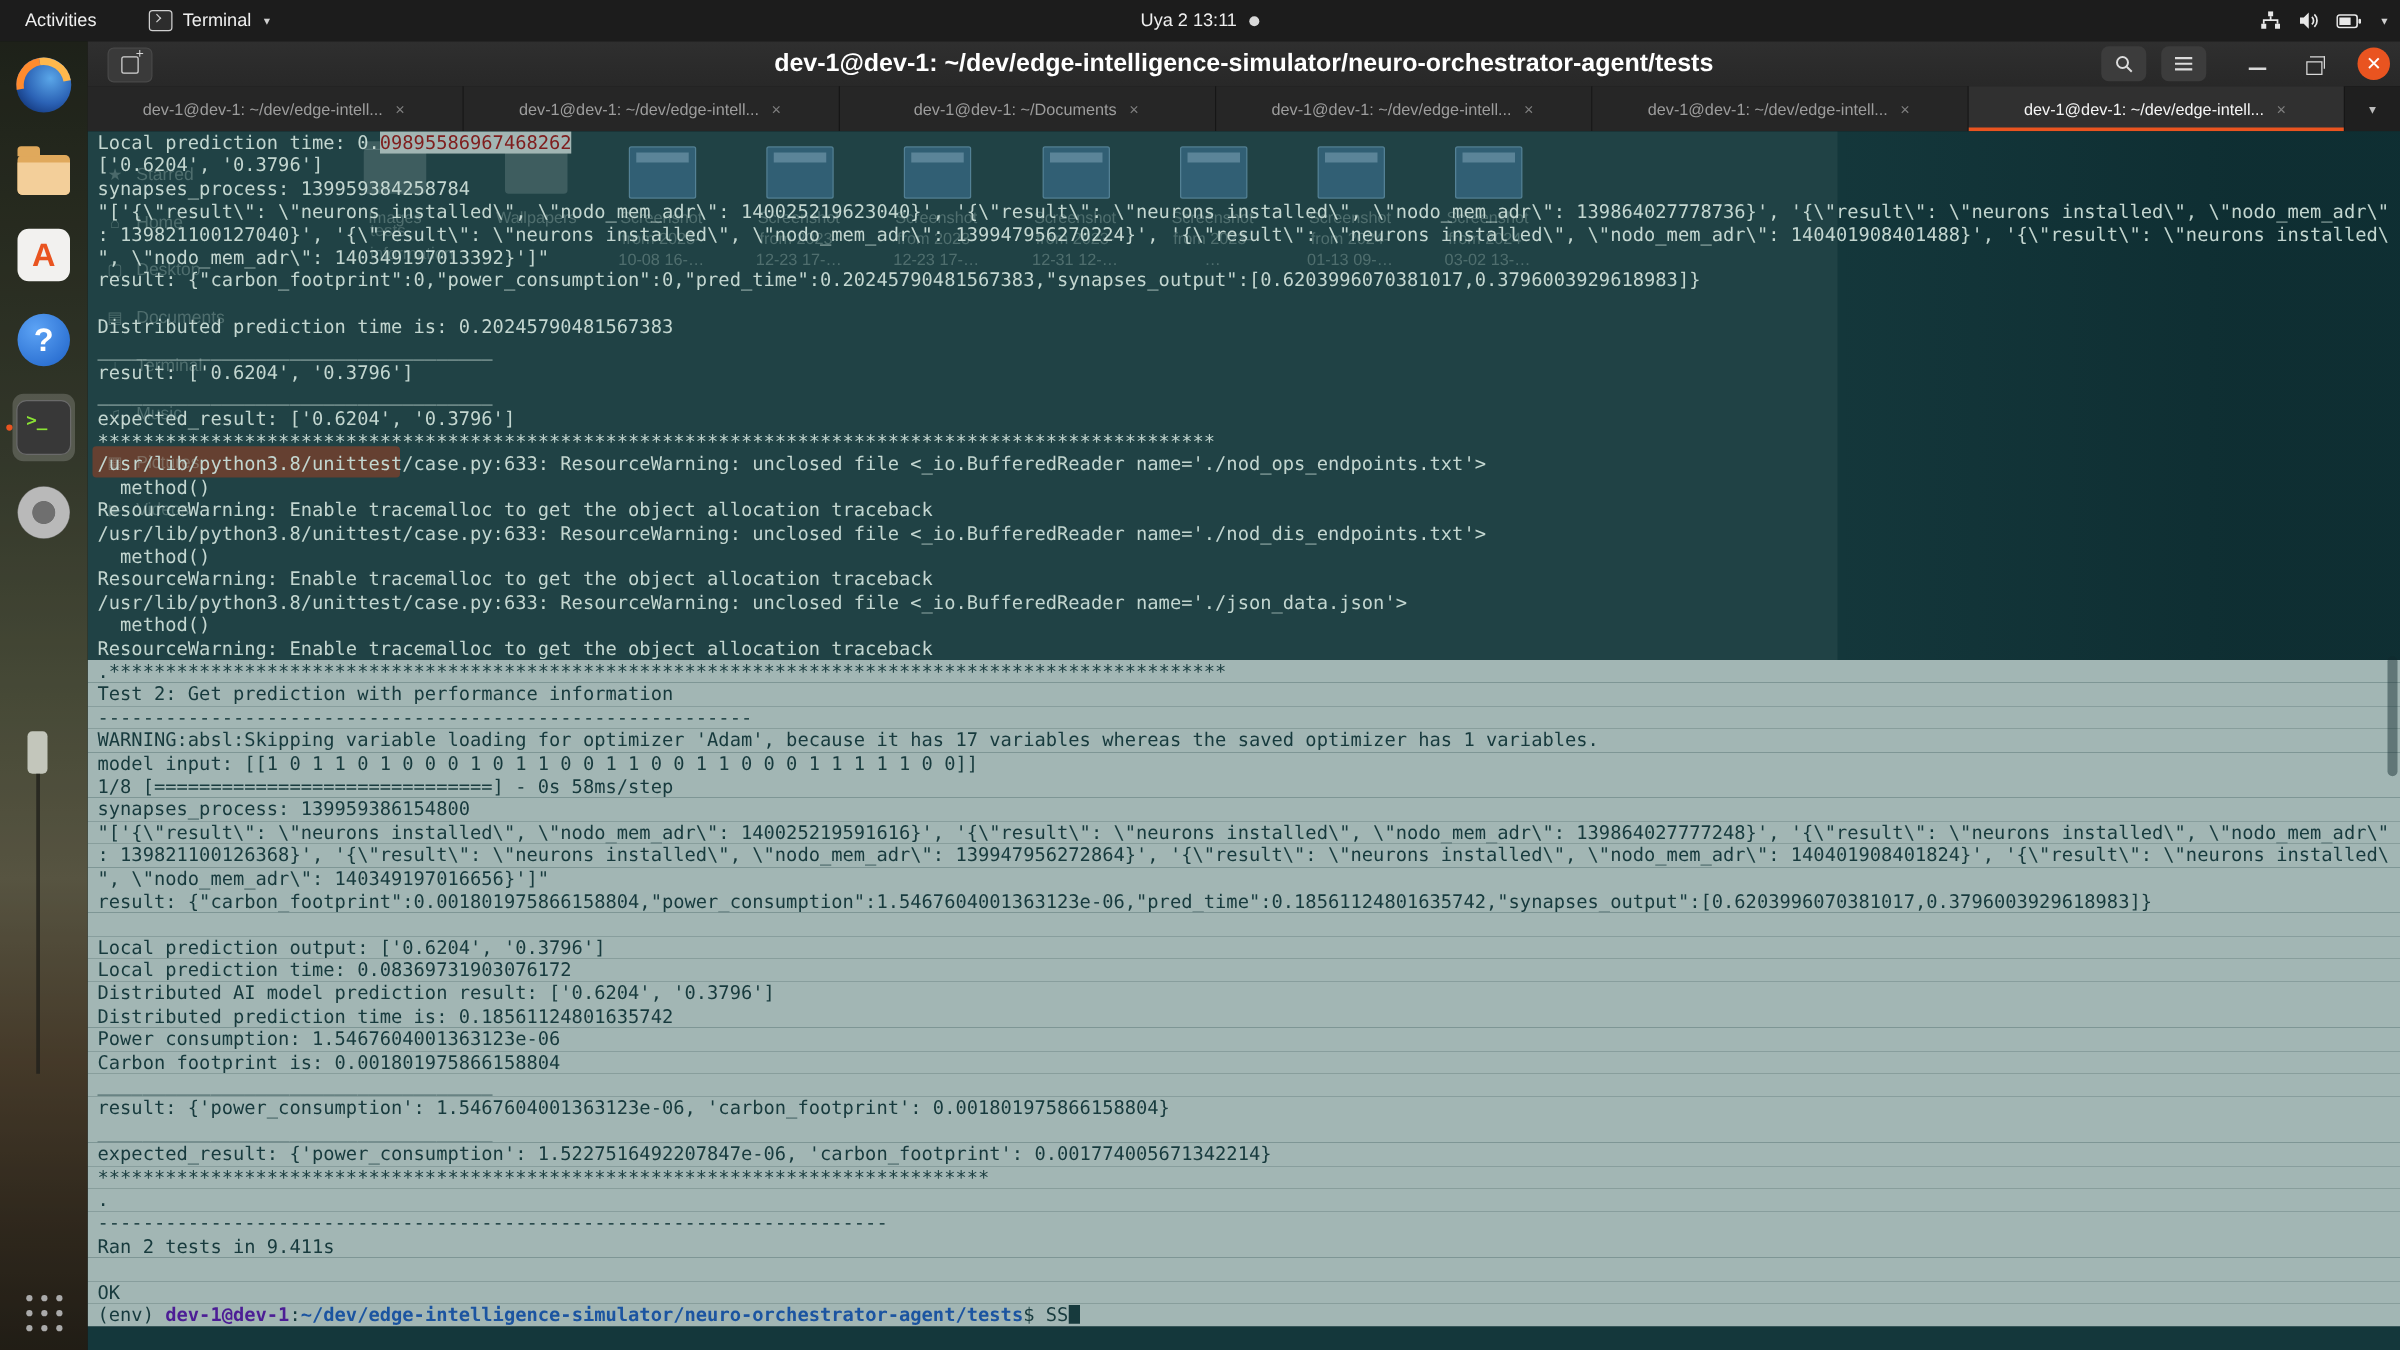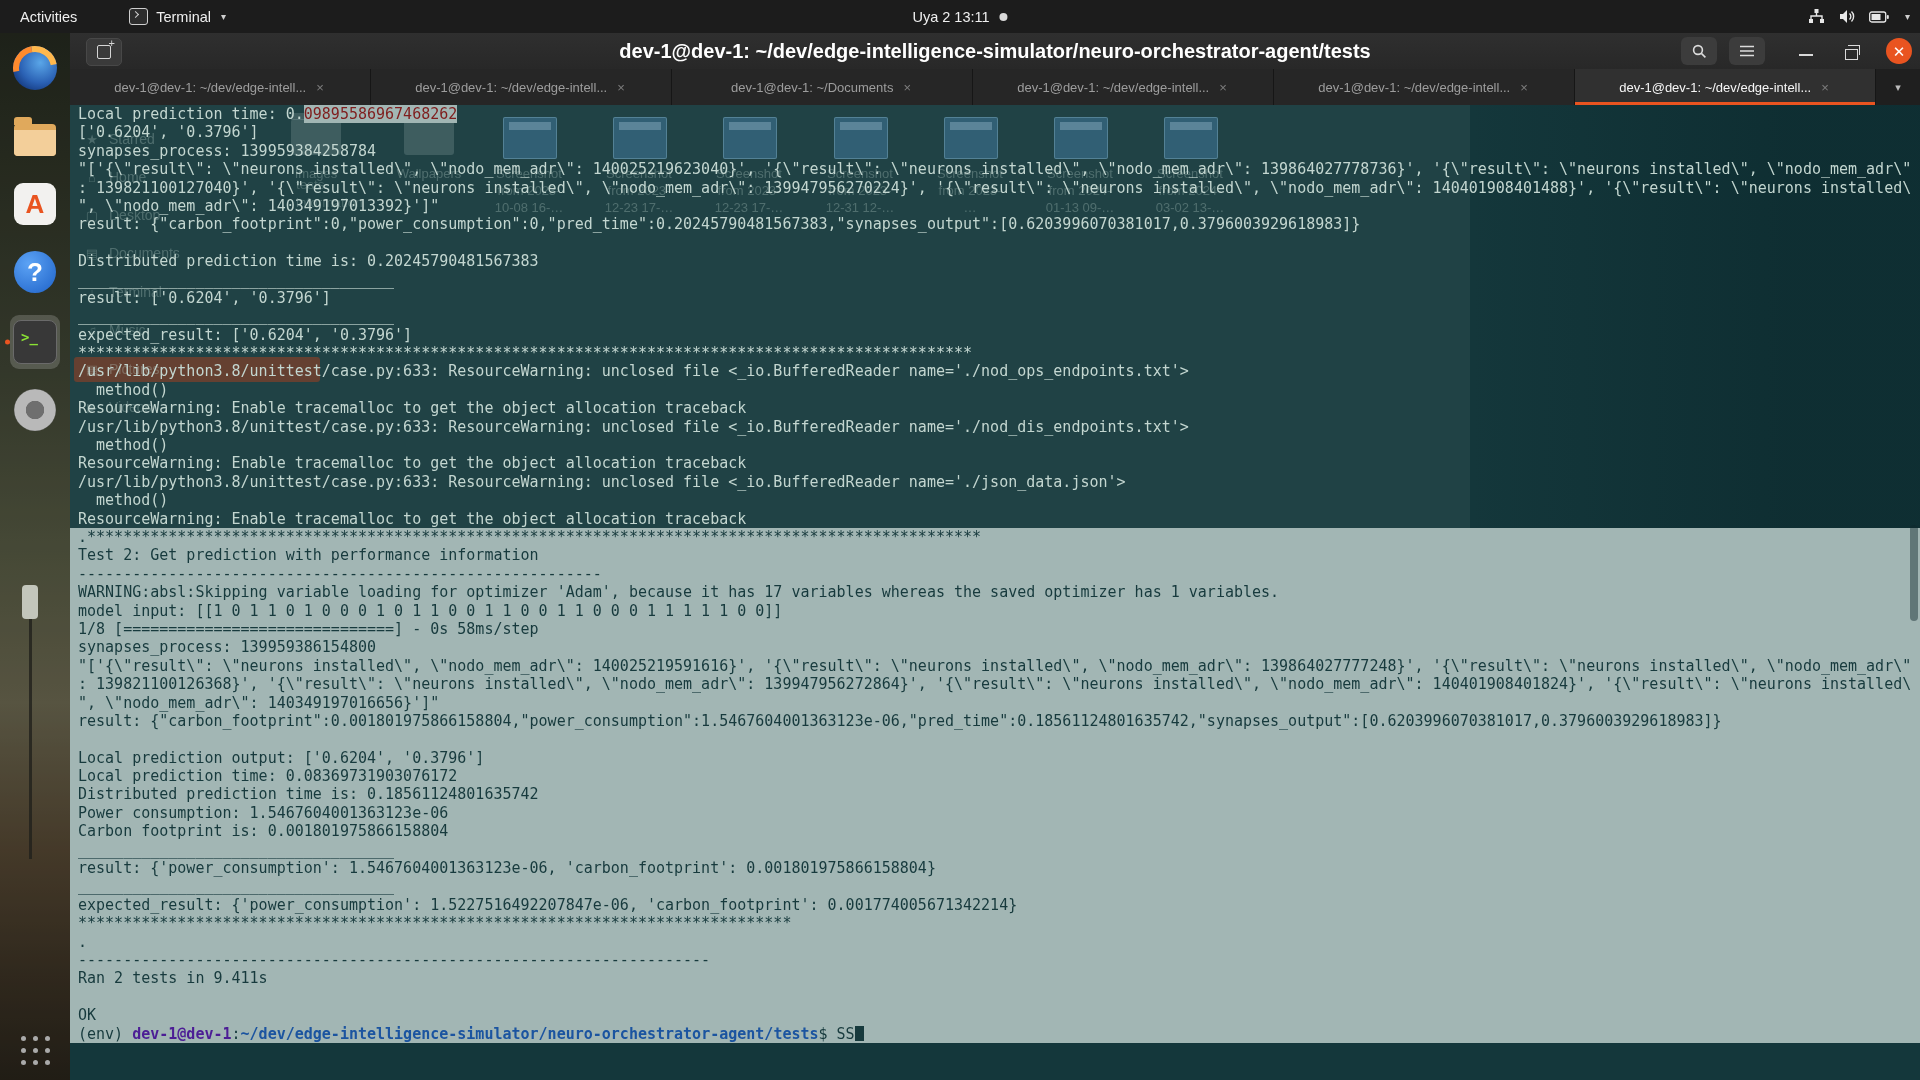--- a/index.html
+++ b/index.html
@@ -2,21 +2,21 @@
 <html><head>
 <meta charset="utf-8">
 <style>
   html,body{margin:0;padding:0;background:#000;}
   .screen{position:relative;width:1920px;height:1080px;overflow:hidden;
     font-family:"Liberation Sans",sans-serif;background:#101010;}
 
   
   .topbar{position:absolute;left:0;top:0;width:1920px;height:33px;background:#1c1c1c;
     color:#efefef;font-size:14.5px;display:flex;align-items:center;z-index:50;}
-  .tb-left{display:flex;align-items:center;gap:46px;padding-left:14px;}
+  .tb-left{display:flex;align-items:center;gap:36px;padding-left:14px;}
   .activities{padding:2px 6px;}
   .appmenu{display:flex;align-items:center;gap:8px;}
   .appmenu .mini-term{width:17px;height:15px;background:#2d2d2d;border:1.5px solid #cfcfcf;
     border-radius:3px;position:relative;}
   .appmenu .mini-term:after{content:"";position:absolute;left:3px;top:3px;width:4px;height:4px;
     border-left:1.5px solid #cfcfcf;border-bottom:1.5px solid #cfcfcf;transform:rotate(-135deg);}
   .caret{font-size:10px;color:#cfcfcf;margin-left:2px;}
   .tb-center{position:absolute;left:50%;transform:translateX(-50%);display:flex;align-items:center;gap:10px;}
   .rec-dot{width:8px;height:8px;border-radius:50%;background:#d9d9d9;}
   .tb-right{position:absolute;right:10px;display:flex;align-items:center;gap:14px;}
@@ -355,20 +355,21 @@
           <div class="row sel">model input: [[1 0 1 1 0 1 0 0 0 1 0 1 1 0 0 1 1 0 0 1 1 0 0 0 1 1 1 1 1 0 0]]</div>
           <div class="row sel">1/8 [==============================] - 0s 58ms/step</div>
           <div class="row sel">synapses_process: 139959386154800</div>
           <div class="row sel">"['{\"result\": \"neurons installed\", \"nodo_mem_adr\": 140025219591616}', '{\"result\": \"neurons installed\", \"nodo_mem_adr\": 139864027777248}', '{\"result\": \"neurons installed\", \"nodo_mem_adr\"</div>
           <div class="row sel">: 139821100126368}', '{\"result\": \"neurons installed\", \"nodo_mem_adr\": 139947956272864}', '{\"result\": \"neurons installed\", \"nodo_mem_adr\": 140401908401824}', '{\"result\": \"neurons installed\</div>
           <div class="row sel">", \"nodo_mem_adr\": 140349197016656}']"</div>
           <div class="row sel">result: {"carbon_footprint":0.001801975866158804,"power_consumption":1.5467604001363123e-06,"pred_time":0.18561124801635742,"synapses_output":[0.6203996070381017,0.3796003929618983]}</div>
           <div class="row sel"></div>
           <div class="row sel">Local prediction output: ['0.6204', '0.3796']</div>
           <div class="row sel">Local prediction time: 0.08369731903076172</div>
+          <div class="row sel">Distributed AI model prediction result: ['0.6204', '0.3796']</div>
           <div class="row sel">Distributed prediction time is: 0.18561124801635742</div>
           <div class="row sel">Power consumption: 1.5467604001363123e-06</div>
           <div class="row sel">Carbon footprint is: 0.001801975866158804</div>
           <div class="row sel">___________________________________</div>
           <div class="row sel">result: {'power_consumption': 1.5467604001363123e-06, 'carbon_footprint': 0.001801975866158804}</div>
           <div class="row sel">___________________________________</div>
           <div class="row sel">expected_result: {'power_consumption': 1.5227516492207847e-06, 'carbon_footprint': 0.001774005671342214}</div>
           <div class="row sel">*******************************************************************************</div>
           <div class="row sel">.</div>
           <div class="row sel">----------------------------------------------------------------------</div>

